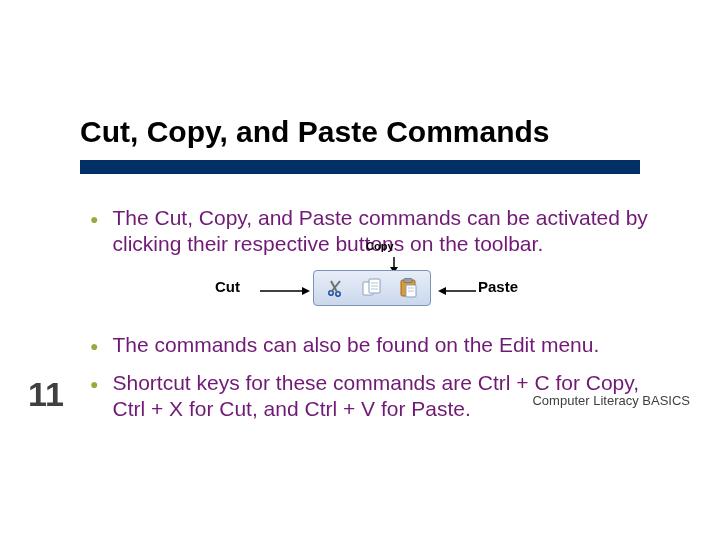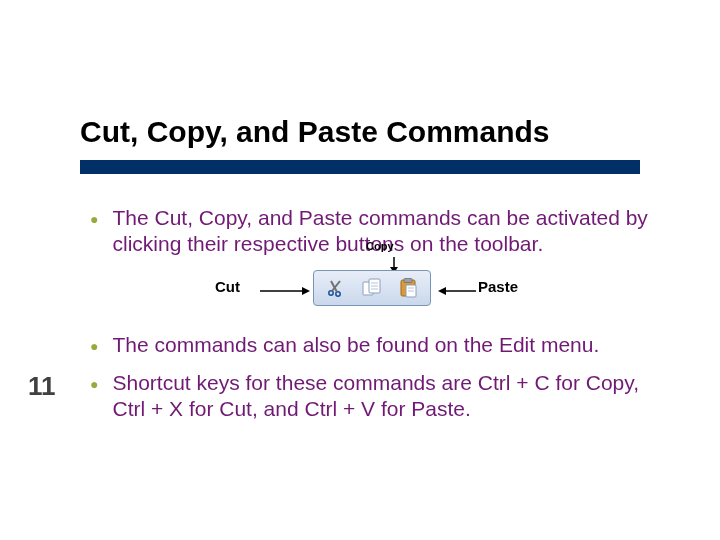--- a/index.html
+++ b/index.html
@@ -14,21 +14,21 @@
   .bullet-text { font-size: 21px; color: #701a75; line-height: 1.25; flex: 1; }
   .toolbar-row { position: relative; height: 48px; margin-left: 28px; margin-bottom: 14px; }
   .lbl-cut { position: absolute; left: 97px; top: 8px; font-size: 15px; font-weight: bold; }
   .lbl-copy { position: absolute; left: 248px; top: -30px; font-size: 11px; font-weight: bold; }
   .lbl-paste { position: absolute; left: 360px; top: 8px; font-size: 15px; font-weight: bold; }
   .arrow-cut { position: absolute; left: 142px; top: 16px; }
   .arrow-copy { position: absolute; left: 270px; top: -13px; }
   .arrow-paste { position: absolute; left: 320px; top: 16px; }
   .toolbar { position: absolute; left: 195px; top: 0; width: 118px; height: 36px; border: 1px solid #7a94b8; border-radius: 4px; background: linear-gradient(#e8eef8, #cad8ec); display: flex; align-items: center; justify-content: space-around; padding: 2px 4px; }
   .tool-btn { width: 30px; height: 28px; display: flex; align-items: center; justify-content: center; border-radius: 2px; }
-  .slide-number { position: absolute; left: 28px; bottom: 24px; font-size: 26px; font-weight: bold; color: #404040; }
+  .slide-number { position: absolute; left: 28px; bottom: 12px; font-size: 34px; font-weight: bold; color: #404040; }
   .footer-text { position: absolute; right: 30px; bottom: 18px; font-size: 13px; color: #404040; }
 </style>
 </head>
 <body>
 
 <div class="slide">
 
   <div class="title-box">
     <div class="title-text">Cut, Copy, and Paste Commands</div>
   </div>
@@ -96,13 +96,14 @@
     </div>
 
     <div class="bullet-item">
       <span class="bullet-dot">●</span>
       <span class="bullet-text">Shortcut keys for these commands are Ctrl + C for Copy, Ctrl + X for Cut, and Ctrl + V for Paste.</span>
     </div>
 
   </div>
 
   <div class="slide-number">11</div>
+  <div class="footer-text">Computer Literacy BASICS</div>
 </div>
 
 </body></html>

